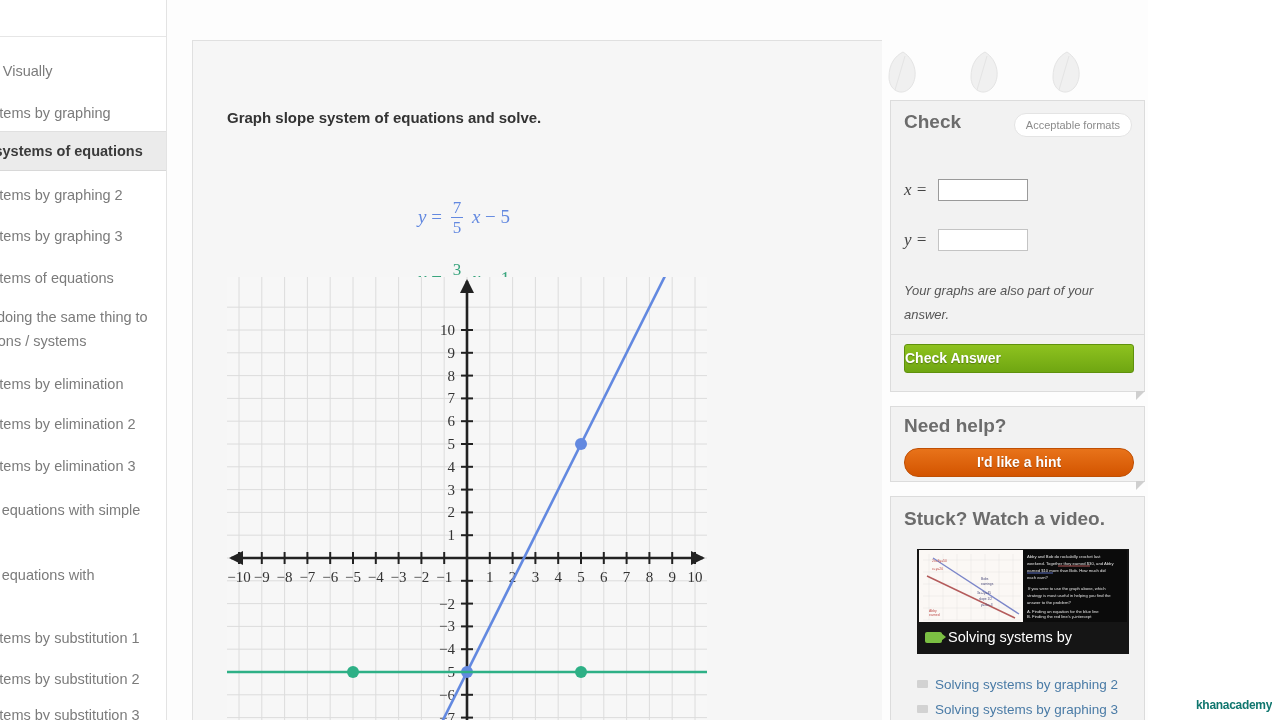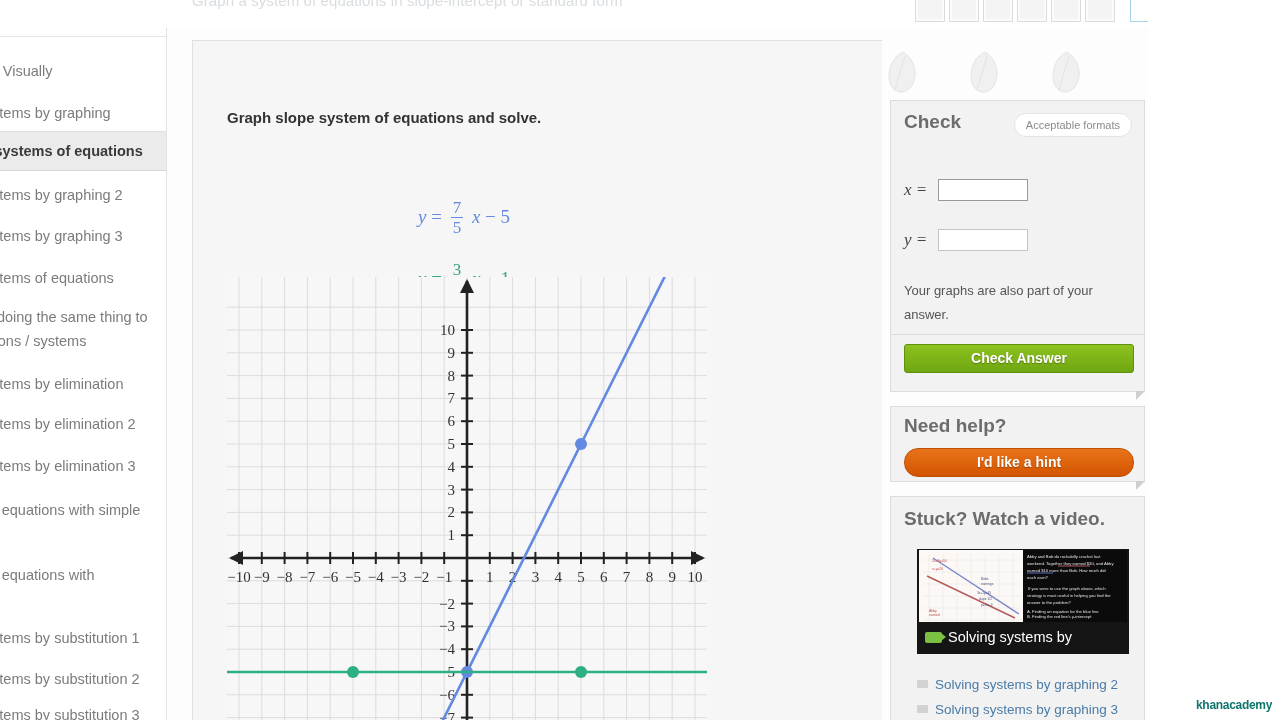--- a/index.html
+++ b/index.html
@@ -119,32 +119,32 @@
   }
   .ansbox {
     width: 90px; height: 22px; background: #fff;
     border: 1px solid #c4c4c4; box-sizing: border-box;
     font-size: 13px; padding: 0 4px;
     font-family: "Liberation Sans", sans-serif;
   }
   .ansbox.focused { border-color: #9a9a9a; }
   .ansnote {
     position: absolute; left: 13px; top: 178px; width: 216px;
-    font-size: 13px; color: #555; line-height: 24px;
+    font-size: 13px; color: #555; line-height: 24px; font-style: italic;
   }
   .panel-footer {
     position: absolute; left: 0; right: 0; bottom: 0; height: 56px;
     border-top: 1px solid #dcdcdc; background: #f2f2f2;
   }
   .btn-green {
     position: absolute; left: 13px; top: 9px; width: 228px; height: 27px;
     background: linear-gradient(#8ec21f, #6fa612);
     border: 1px solid #5f910c; border-radius: 3px;
     color: #fff; font-size: 14px; font-weight: bold;
-    text-align: center; line-height: 27px;
+    line-height: 27px;
     text-shadow: 0 1px 1px rgba(0,0,0,.3);
     cursor: pointer;
   }
 
   .help-panel { top: 406px; height: 76px; }
   .help-title { position: absolute; left: 13px; top: 8px; }
   .btn-orange {
     position: absolute; left: 13px; top: 41px; width: 228px; height: 27px;
     background: linear-gradient(#e8731a, #d35400);
     border: 1px solid #bf4f04; border-radius: 14px;
@@ -389,33 +389,20 @@
         <div class="side-item" style="top: 415px;"><span>Solving systems by elimination 2</span></div>
         <div class="side-item" style="top: 457px;"><span>Solving systems by elimination 3</span></div>
         <div class="side-item" style="top: 498px; white-space: normal; line-height: 24px;"><span>Systems of equations with simple elimination</span></div>
         <div class="side-item" style="top: 563px; white-space: normal; line-height: 24px;"><span>Systems of equations with elimination</span></div>
         <div class="side-item" style="top: 629px;"><span>Solving systems by substitution 1</span></div>
         <div class="side-item" style="top: 670px;"><span>Solving systems by substitution 2</span></div>
         <div class="side-item" style="top: 706px;"><span>Solving systems by substitution 3</span></div>
       </div>
   </div>
 
-  <div class="header-strip">
-    <div class="header-title">Graph a system of equations in slope-intercept or standard form</div>
-    <div class="progress-boxes" id="progress-boxes">
-        <div class="pbox"></div>
-        <div class="pbox"></div>
-        <div class="pbox"></div>
-        <div class="pbox"></div>
-        <div class="pbox"></div>
-        <div class="pbox"></div>
-        <div class="pbox active sep"></div>
-        <div class="pbox active"></div>
-      </div>
-  </div>
 
   <div class="right-bg"></div>
 
   <div class="leaves">
     <svg class="leaf" style="left:6px;  top:0px;" viewBox="0 0 34 44">
       <path d="M17 2 C30 10 33 28 24 38 C15 47 3 40 3 27 C3 14 9 6 17 2 Z" fill="#f0f0f0" stroke="#e4e4e4"></path>
       <path d="M19 6 L9 40" stroke="#e4e4e4" fill="none"></path>
     </svg>
     <svg class="leaf" style="left:88px; top:0px;" viewBox="0 0 34 44">
       <path d="M17 2 C30 10 33 28 24 38 C15 47 3 40 3 27 C3 14 9 6 17 2 Z" fill="#f0f0f0" stroke="#e4e4e4"></path>

